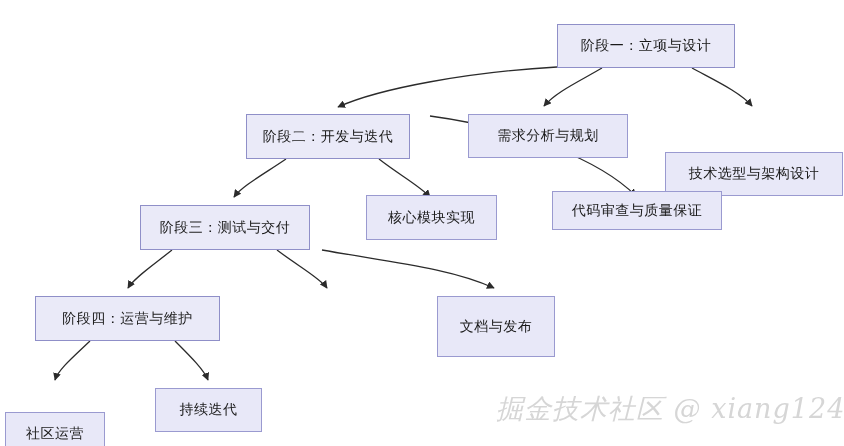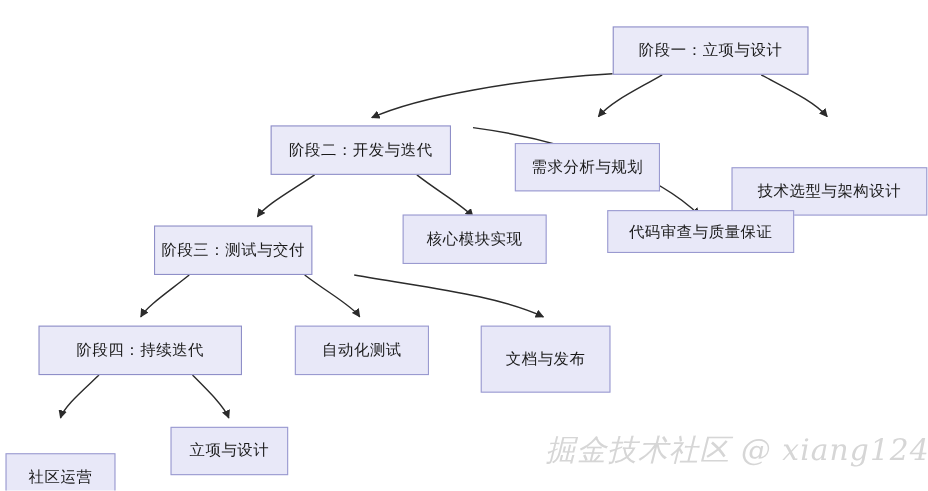--- a/index.html
+++ b/index.html
@@ -64,35 +64,34 @@
 
     <path fill="none" stroke="#2b2b2b" stroke-width="1.3" marker-end="url(#arrow)" d="M 90,341 C 72,358 58,370 55,380"></path>
 
     <path fill="none" stroke="#2b2b2b" stroke-width="1.3" marker-end="url(#arrow)" d="M 175,341 C 192,358 204,370 208,380"></path>
   </svg>
 
   <div class="node phase" style="left:557px;top:24px;width:178px;height:44px;">阶段一：立项与设计</div>
 
   <div class="node phase" style="left:246px;top:114px;width:164px;height:45px;">阶段二：开发与迭代</div>
 
-  <div class="node" style="left:468px;top:114px;width:132px;height:44px;margin-top:16px;">需求分析与规划</div>
+  <div class="node" style="left:468px;top:114px;width:160px;height:44px;">需求分析与规划</div>
 
   <div class="node" style="left:665px;top:114px;width:178px;height:44px;margin-top:38px;">技术选型与架构设计</div>
 
-  <div class="node phase" style="left:140px;top:205px;width:144px;height:45px;">阶段三：测试与交付</div>
+  <div class="node phase" style="left:140px;top:205px;width:170px;height:45px;">阶段三：测试与交付</div>
 
   <div class="node" style="left:366px;top:195px;width:131px;height:45px;">核心模块实现</div>
 
   <div class="node" style="left:552px;top:191px;width:170px;height:39px;">代码审查与质量保证</div>
 
-  <div class="node phase" style="left:35px;top:296px;width:185px;height:45px;">阶段四：持续迭代</div>
+  <div class="node phase" style="left:35px;top:296px;width:185px;height:45px;">阶段四：运营与维护</div>
 
-  <div class="node" style="left:268px;top:296px;width:122px;height:45px;">自动化测试</div>
 
   <div class="node" style="left:437px;top:296px;width:118px;height:61px;">文档与发布</div>
 
   <div class="node" style="left:5px;top:388px;width:100px;height:44px;margin-top:24px;">社区运营</div>
 
-  <div class="node" style="left:155px;top:388px;width:107px;height:44px;">立项与设计</div>
+  <div class="node" style="left:155px;top:388px;width:107px;height:44px;">持续迭代</div>
 
   <div class="watermark">掘金技术社区 @ xiang1240</div>
 
 </div>
 
 </body></html>

